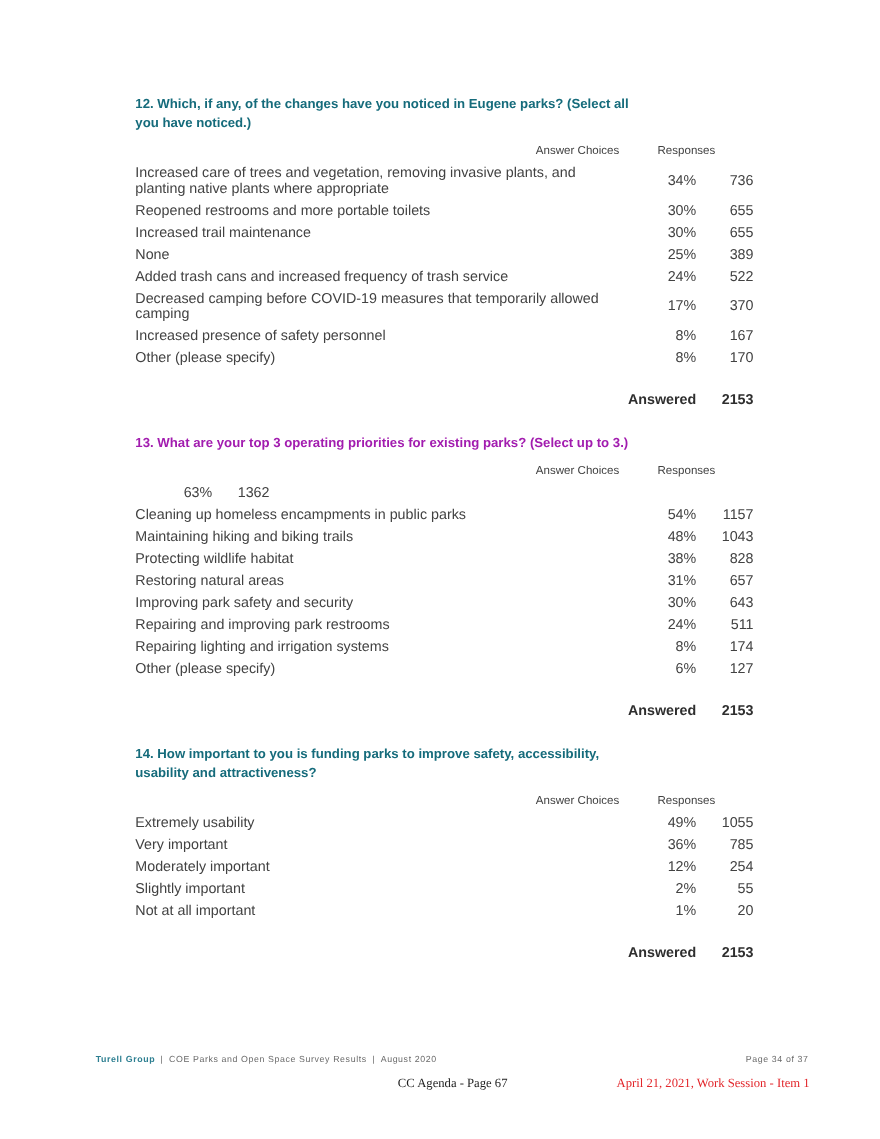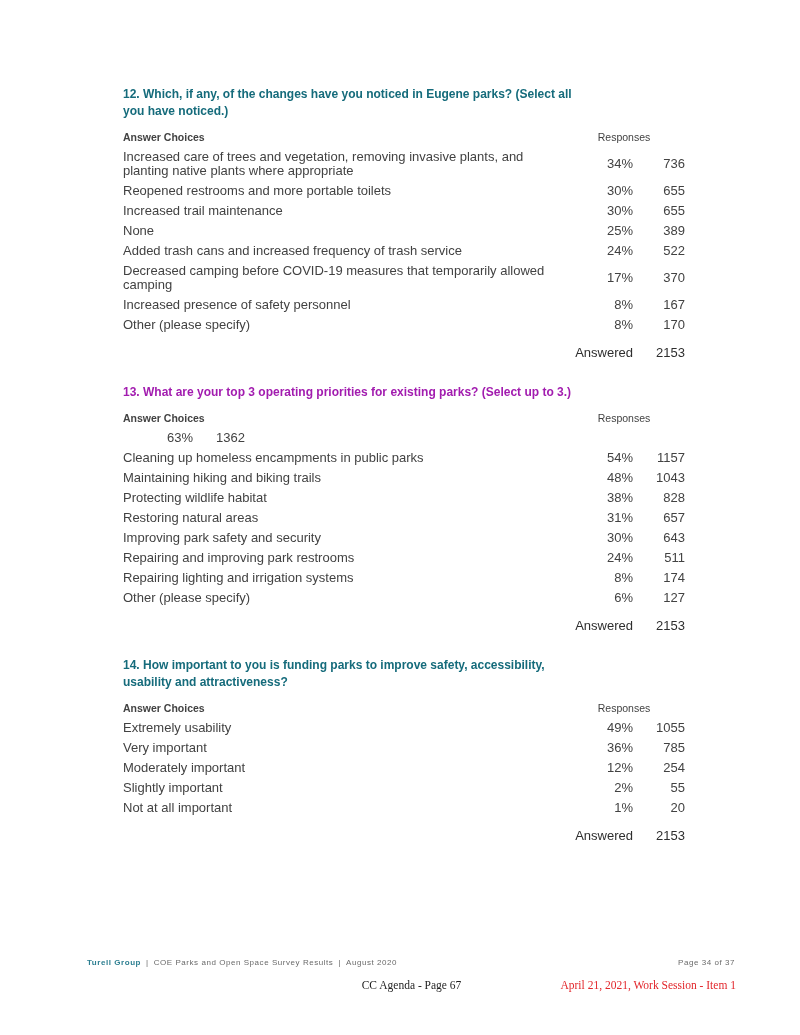--- a/index.html
+++ b/index.html
@@ -22,34 +22,34 @@
     white-space: pre-line;
   }
   .qtable { width: 562px; }
   .thead-row {
     display: flex;
     padding: 2px 0 3px 0;
     color: #424242;
     font-size: 10.5px;
     line-height: 14px;
   }
-  .thead-answer { flex: 1; text-align: left; font-weight: bold; }
+  .thead-answer { flex: 1; text-align: right; }
   .thead-resp { width: 122px; text-align: center; }
   .trow {
     display: flex;
     align-items: center;
     padding: 3px 0;
     color: #424242;
     font-size: 13px;
     line-height: 14px;
   }
   .tlabel { flex: 1; white-space: pre-line; padding-right: 8px; }
   .tpct  { width: 70px; text-align: right; }
   .tcount { width: 52px; text-align: right; }
-  .answered-row { font-weight: normal; color: #2e2e2e; margin-top: 8px; align-items: flex-end; }
+  .answered-row { font-weight: bold; color: #2e2e2e; margin-top: 18px; align-items: flex-end; }
   .footer-line1 {
     position: absolute;
     top: 957px; left: 87px; right: 88px;
     display: flex;
     justify-content: space-between;
     font-size: 8px;
     letter-spacing: 0.55px;
     color: #6a6a6a;
     line-height: 11px;
   }

